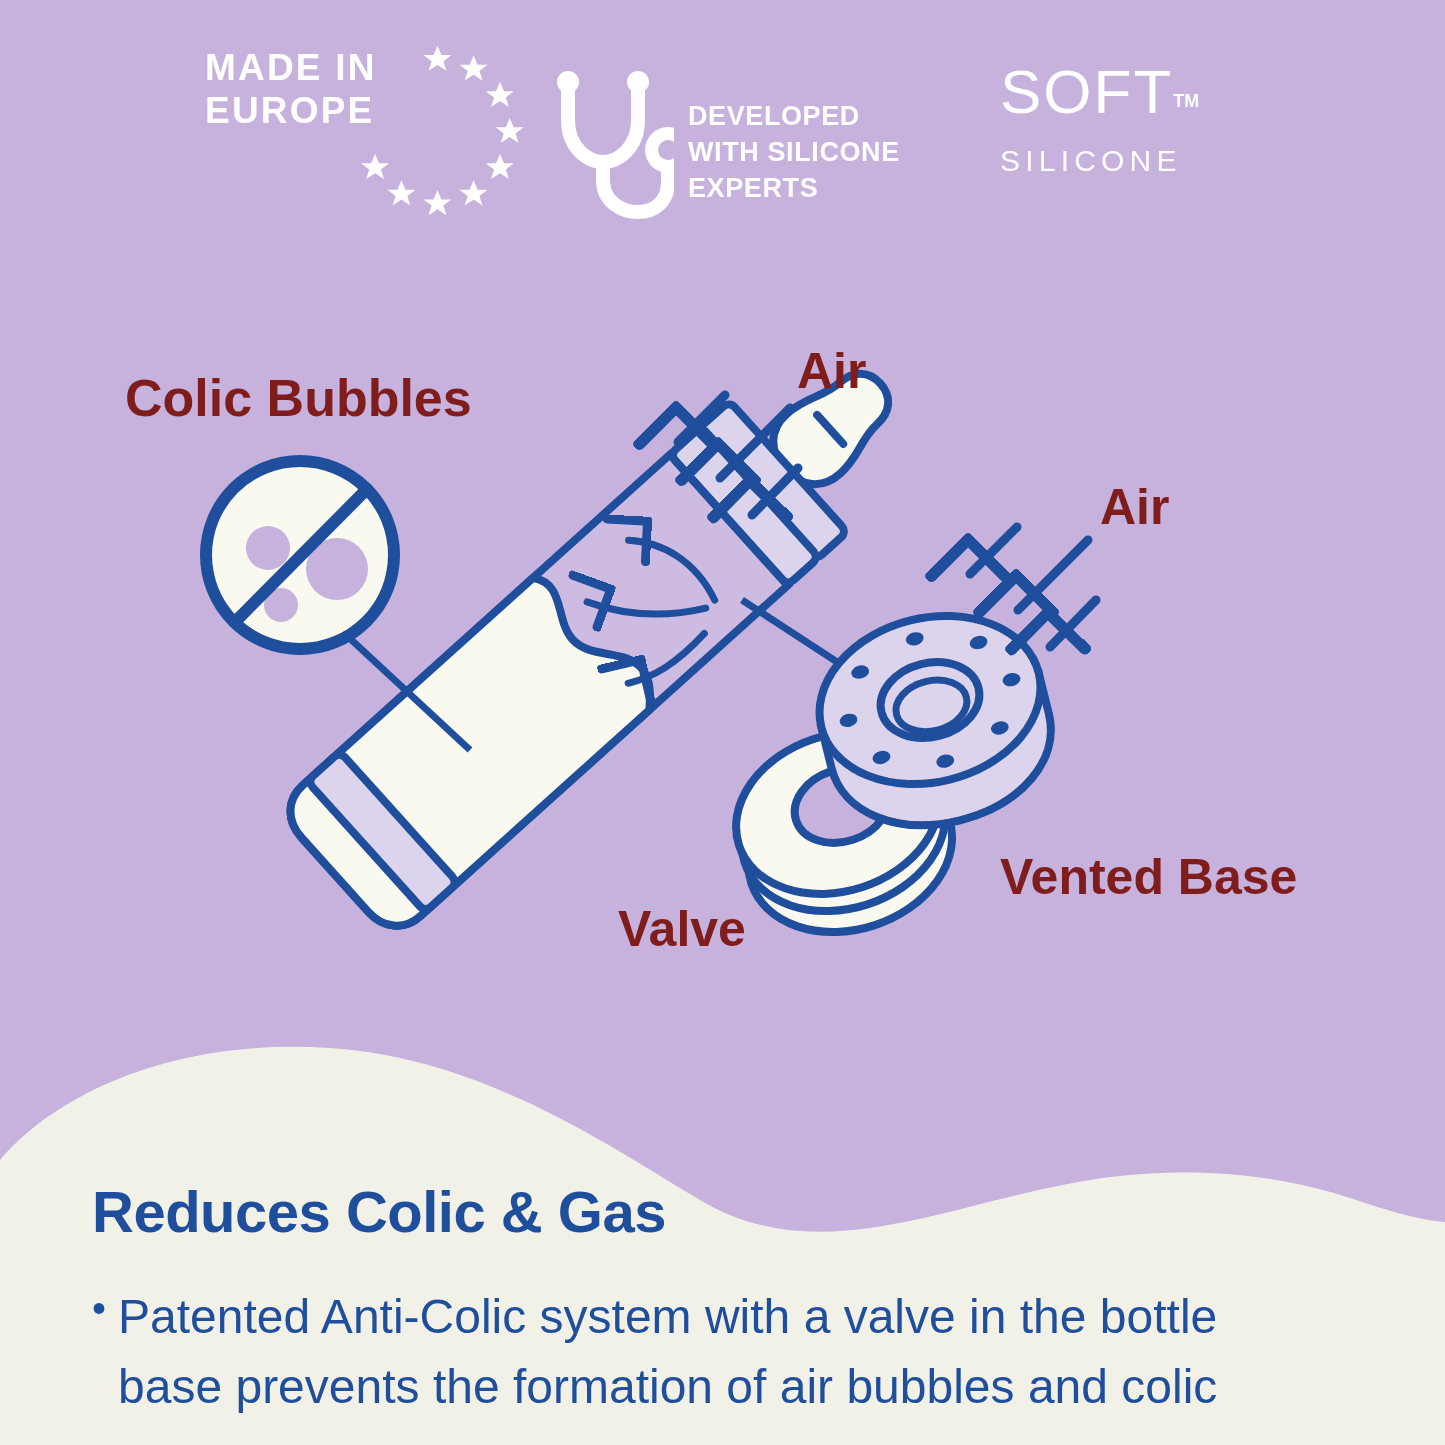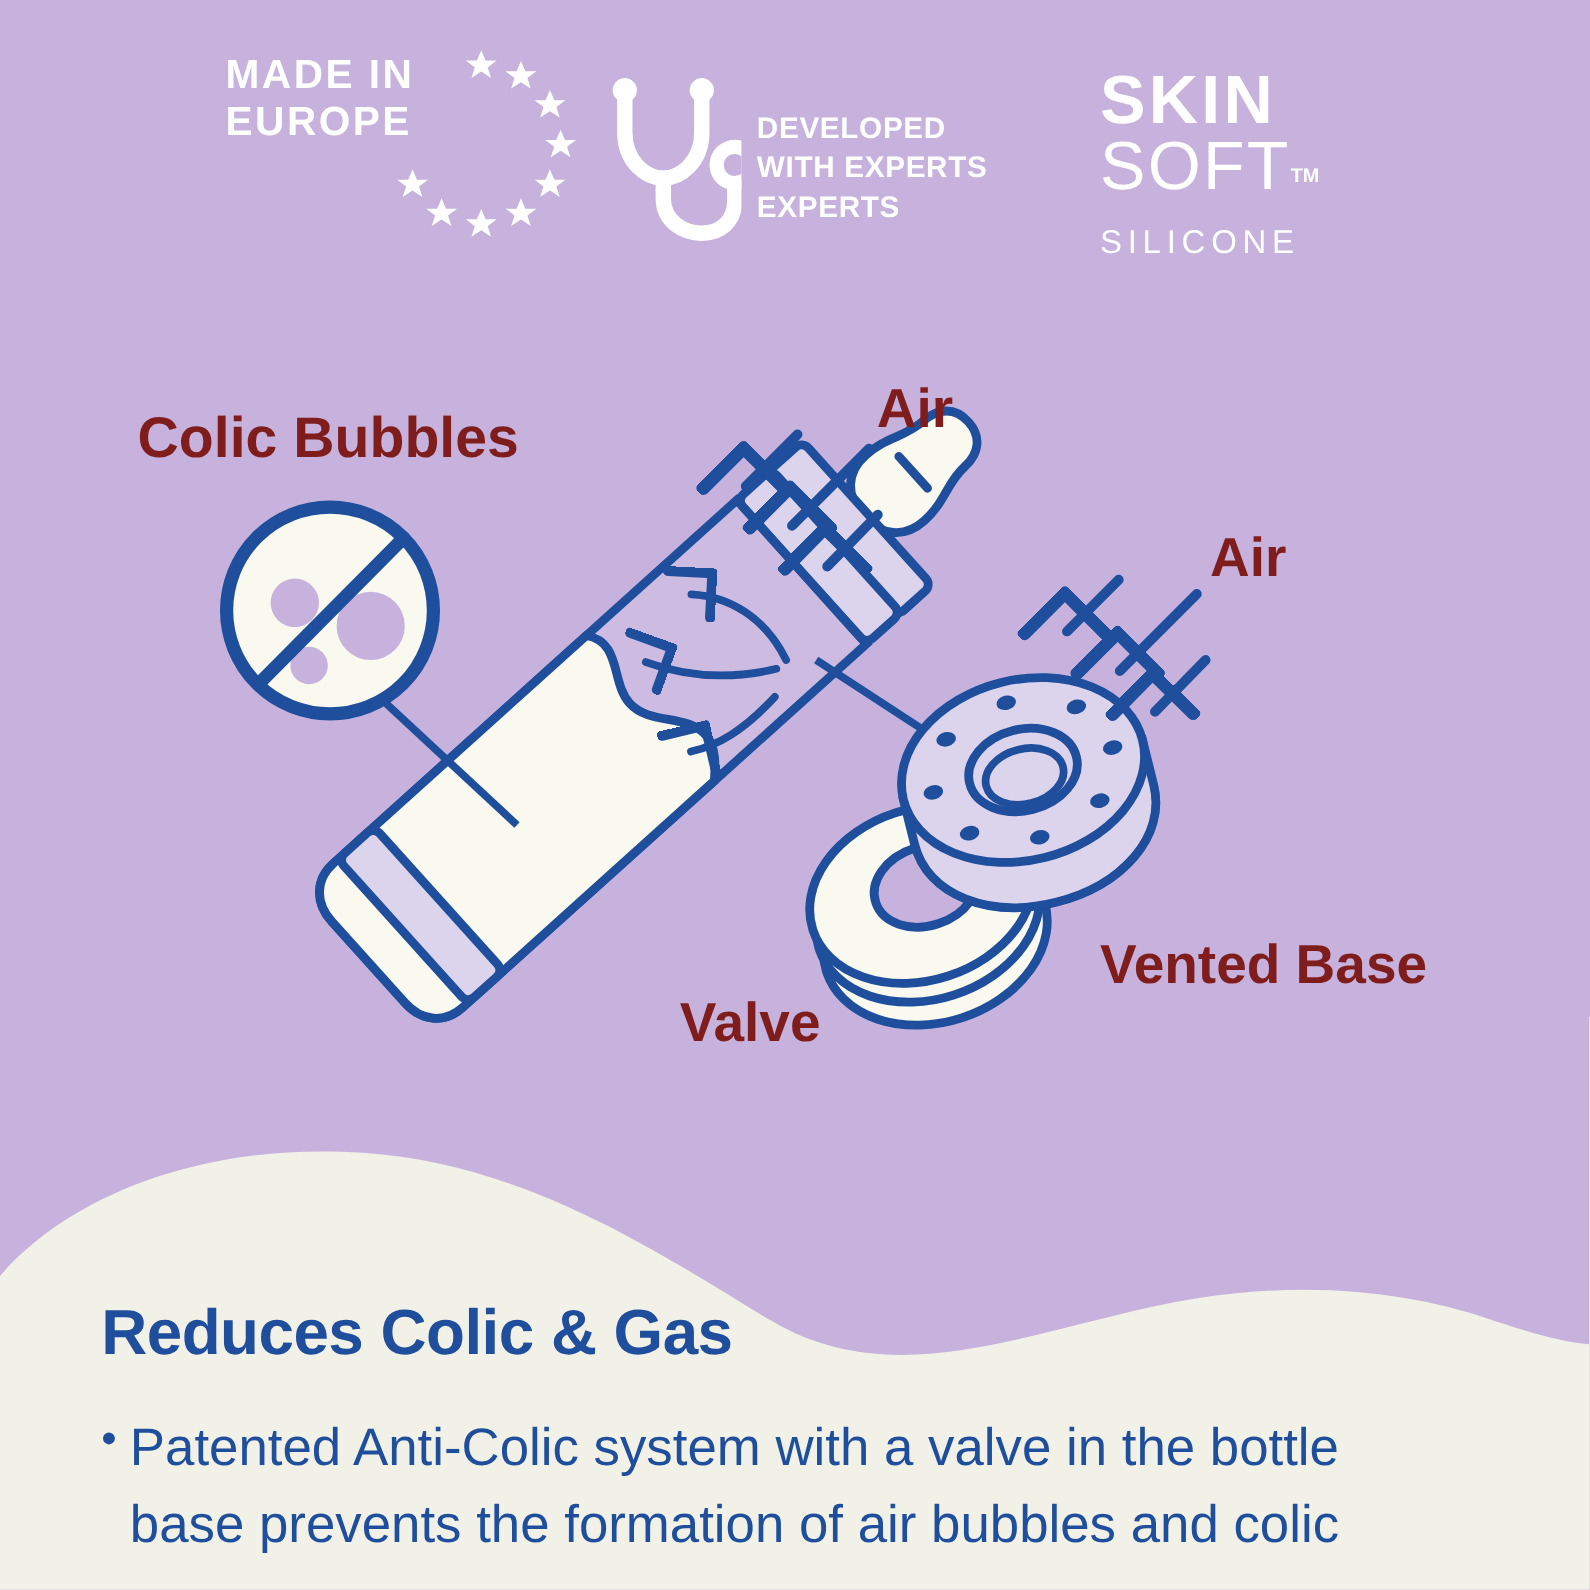--- a/index.html
+++ b/index.html
@@ -204,28 +204,27 @@
           <path d="M20,22 L20,58 C20,86 40,100 55,100 C70,100 90,86 90,58 L90,22"></path>
           <path d="M55,100 L55,118 C55,140 74,150 90,150 C106,150 120,140 120,120 L120,104"></path>
         </g>
         <circle cx="20" cy="20" r="11" fill="#ffffff"></circle>
         <circle cx="90" cy="20" r="11" fill="#ffffff"></circle>
         <circle cx="120" cy="88" r="23" fill="#ffffff"></circle>
         <circle cx="120" cy="88" r="10" fill="#C6B2DD"></circle>
       </svg>
       <div class="dev-text">
         <div>DEVELOPED</div>
-        <div>WITH EXPERTS</div>
+        <div>WITH SILICONE</div>
         <div>EXPERTS</div>
       </div>
     </div>
 
     <div class="badge badge-skin">
       <div class="skin-block">
-        <div class="skin-line1">SKIN</div>
         <div>
           <span class="skin-line2">SOFT</span><span class="tm">TM</span>
         </div>
         <div class="skin-line3">SILICONE</div>
       </div>
     </div>
   </div>
 
   <svg class="diagram" viewBox="0 0 1445 1445">
     <defs>

